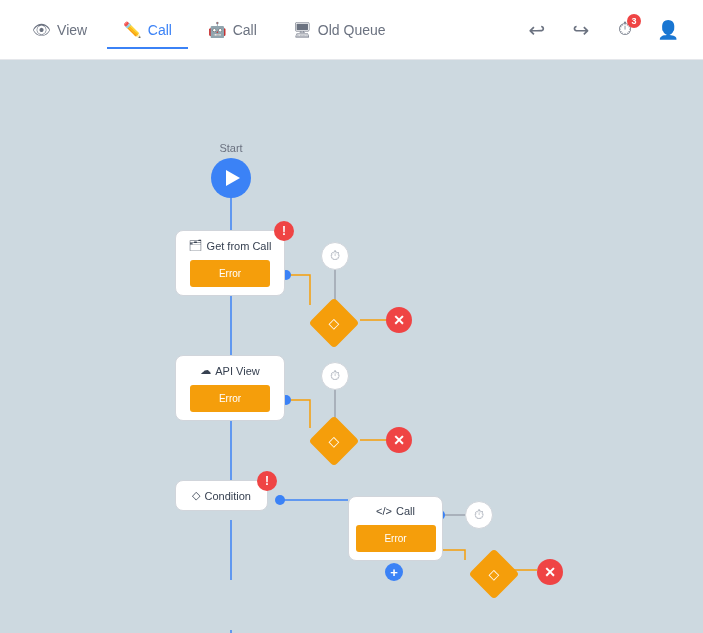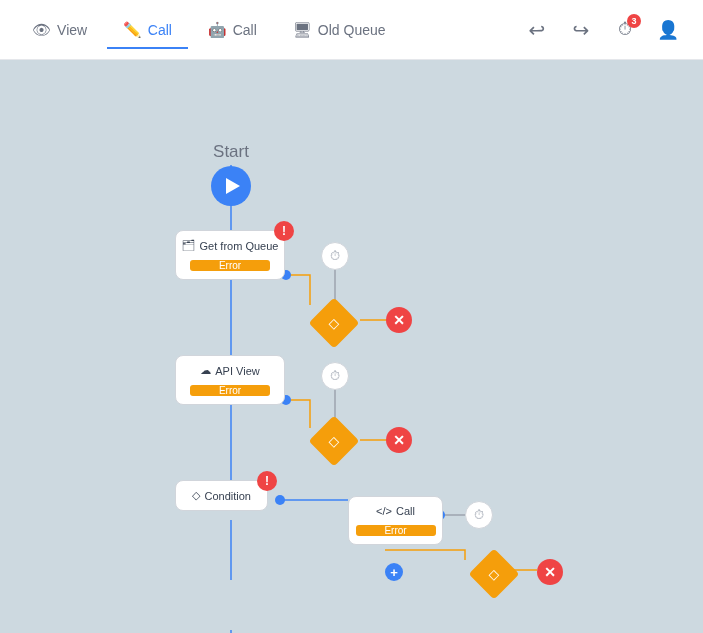--- a/index.html
+++ b/index.html
@@ -102,37 +102,37 @@
       padding: 8px 12px 4px;
       display: flex;
       align-items: center;
       gap: 4px;
       white-space: nowrap;
     }
     .flow-node-error-bar {
       background: #f59e0b;
       color: white;
       font-size: 10px;
-      padding: 0 20px;
+      padding: 8px 20px;
       border-radius: 3px;
       margin: 4px 8px 8px;
       min-width: 80px;
       text-align: center;
     }
 
     
     .start-node {
       position: absolute;
       display: flex;
       flex-direction: column;
       align-items: center;
       gap: 4px;
     }
     .start-label {
-      font-size: 17px;
+      font-size: 11px;
       color: #6b7280;
     }
     .start-btn {
       width: 40px;
       height: 40px;
       background: #3b82f6;
       border-radius: 50%;
       display: flex;
       align-items: center;
       justify-content: center;
@@ -340,21 +340,21 @@
   <div class="start-node" style="left:211px; top:82px;">
     <span class="start-label">Start</span>
     <div class="start-btn">
       <div class="play-icon"></div>
     </div>
   </div>
 
   <div class="flow-node" style="left:175px; top:170px; width:110px;">
     <div class="flow-node-title">
       <span>🗂</span>
-      <span>Get from Queue</span>
+      <span>Get from Call</span>
     </div>
     <div class="flow-node-error-bar">Error</div>
 
     <div class="error-dot" style="position:absolute; top:-10px; right:-10px;">!</div>
   </div>
 
   <div class="clock-node" style="left:321px; top:182px;">⏱</div>
 
   <div style="position:absolute; left:316px; top:245px; width:36px; height:36px;">
     <div class="diamond-node">

